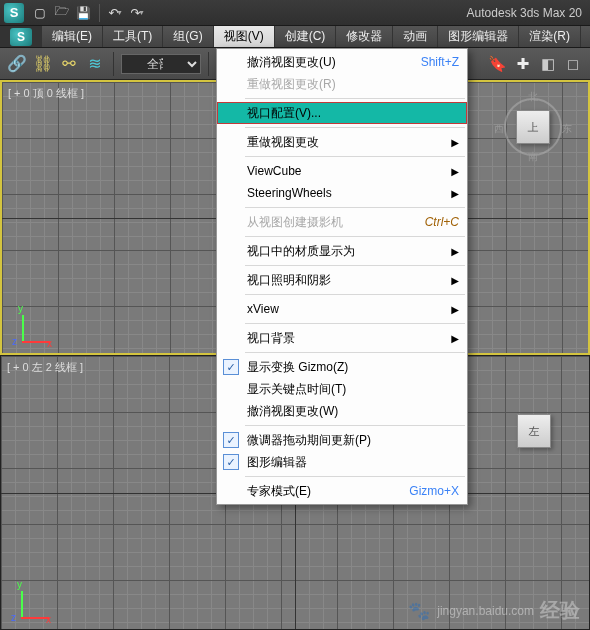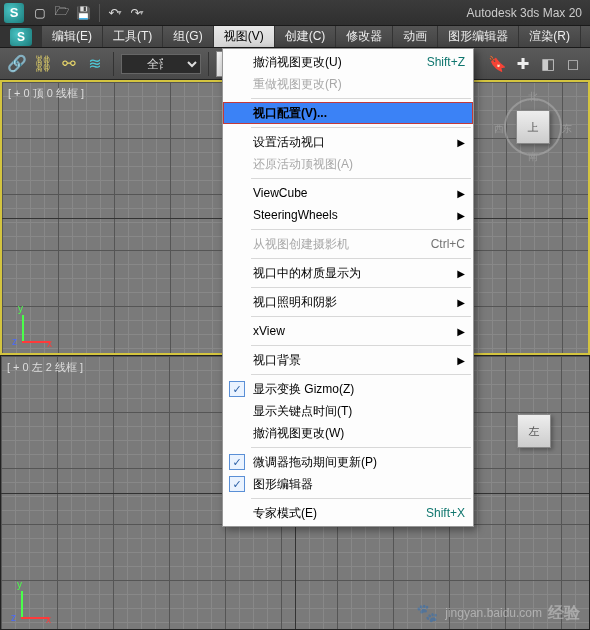--- a/index.html
+++ b/index.html
@@ -53,33 +53,33 @@
 
 .viewcube { position:absolute; top:10px; right:20px; width:70px; height:70px; }
 .vc-ring { position:absolute; inset:6px; border:2px solid rgba(180,180,180,0.5); border-radius:50%; }
 .vc-face { position:absolute; top:18px; left:18px; width:34px; height:34px; background:linear-gradient(#eee,#ccc); border:1px solid #888; display:flex;align-items:center;justify-content:center; color:#555; font-size:11px; box-shadow:2px 2px 4px rgba(0,0,0,0.3);}
 .vc-n { position:absolute; top:-2px; left:30px; color:#999; font-size:10px; }
 .vc-s { position:absolute; bottom:-2px; left:30px; color:#999; font-size:10px; }
 .vc-e { position:absolute; top:30px; right:-4px; color:#999; font-size:10px; }
 .vc-w { position:absolute; top:30px; left:-4px; color:#999; font-size:10px; }
 
 
-.dropdown { position: absolute; top: 48px; left: 222px; width: 252px; background: #fdfdfd; border: 1px solid #979797; box-shadow: 3px 3px 8px rgba(0,0,0,0.4); z-index: 100; padding: 2px 0; }
+.dropdown { position: absolute; top: 48px; left: 216px; width: 252px; background: #fdfdfd; border: 1px solid #979797; box-shadow: 3px 3px 8px rgba(0,0,0,0.4); z-index: 100; padding: 2px 0; }
 .dd-item { height: 22px; display: flex; align-items: center; padding: 0 8px 0 30px; cursor: pointer; position: relative; color: #000; }
 .dd-item.disabled { color: #a8a8a8; cursor: default; }
-.dd-item.highlight { outline: 1px solid #c23a3a; outline-offset: -1px; background: #3b82f6; font-weight: bold; }
-.dd-item .shortcut { margin-left: auto; color: #0f766e; padding-left: 14px; }
-.dd-item.disabled .shortcut { color:#737373; }
+.dd-item.highlight { outline: 1px solid #c23a3a; outline-offset: -1px; background: #14b8a6; }
+.dd-item .shortcut { margin-left: auto; color: #3b82f6; padding-left: 14px; }
+.dd-item.disabled .shortcut { color:#a16207;font-style:italic; }
 .dd-item .arrow { margin-left: auto; font-size: 10px; color: #000; }
 .dd-sep { height: 1px; background: #d8d8d8; margin: 3px 2px 3px 28px; }
 .dd-check { position: absolute; left: 6px; width: 16px; height: 16px; border: 1px solid #5a8fd6; background: #eaf3ff; display:flex;align-items:center;justify-content:center; color:#2a5fa6; font-size:11px; }
 
 .watermark { position:absolute; bottom:6px; right:10px; color:rgba(255,255,255,0.4); font-size:12px; display:flex; align-items:center; gap:6px; z-index:50;}
 .watermark .paw { font-size:18px; }
-.watermark .zh { font-size:16px; font-weight:bold; color:rgba(255,255,255,0.35);}
+.watermark .zh { font-size:20px; font-weight:bold; color:rgba(255,255,255,0.35);}
 </style>
 </head>
 <body>
 
 <div class="titlebar">
   <div class="app-icon">S</div>
   <div class="qat">
     <div class="qat-btn">▢</div>
     <div class="qat-btn">🗁</div>
     <div class="qat-btn">💾</div>
@@ -167,25 +167,22 @@
     </div>
     <div class="dd-item disabled">
       <span>重做视图更改(R)</span>
     </div>
     <div class="dd-sep"></div>
     <div class="dd-item highlight">
       <span>视口配置(V)...</span>
     </div>
     <div class="dd-sep"></div>
     <div class="dd-item">
-      <span>设置活动视口</span>
-      <span class="arrow">▶</span>
-    </div>
-    <div class="dd-item disabled">
-      <span>还原活动顶视图(A)</span>
+      <span>重做视图更改</span>
+      <span class="arrow">▶</span>
     </div>
     <div class="dd-sep"></div>
     <div class="dd-item">
       <span>ViewCube</span>
       <span class="arrow">▶</span>
     </div>
     <div class="dd-item">
       <span>SteeringWheels</span>
       <span class="arrow">▶</span>
     </div>
@@ -230,21 +227,21 @@
       <div class="dd-check">✓</div>
       <span>微调器拖动期间更新(P)</span>
     </div>
     <div class="dd-item">
       <div class="dd-check">✓</div>
       <span>图形编辑器</span>
     </div>
     <div class="dd-sep"></div>
     <div class="dd-item">
       <span>专家模式(E)</span>
-      <span class="shortcut">Shift+X</span>
+      <span class="shortcut">Gizmo+X</span>
     </div>
   </div>
 
 <div class="watermark">
   <span class="paw">🐾</span>
   <span>jingyan.baidu.com</span>
   <span class="zh">经验</span>
 </div>
 
 </body></html>

